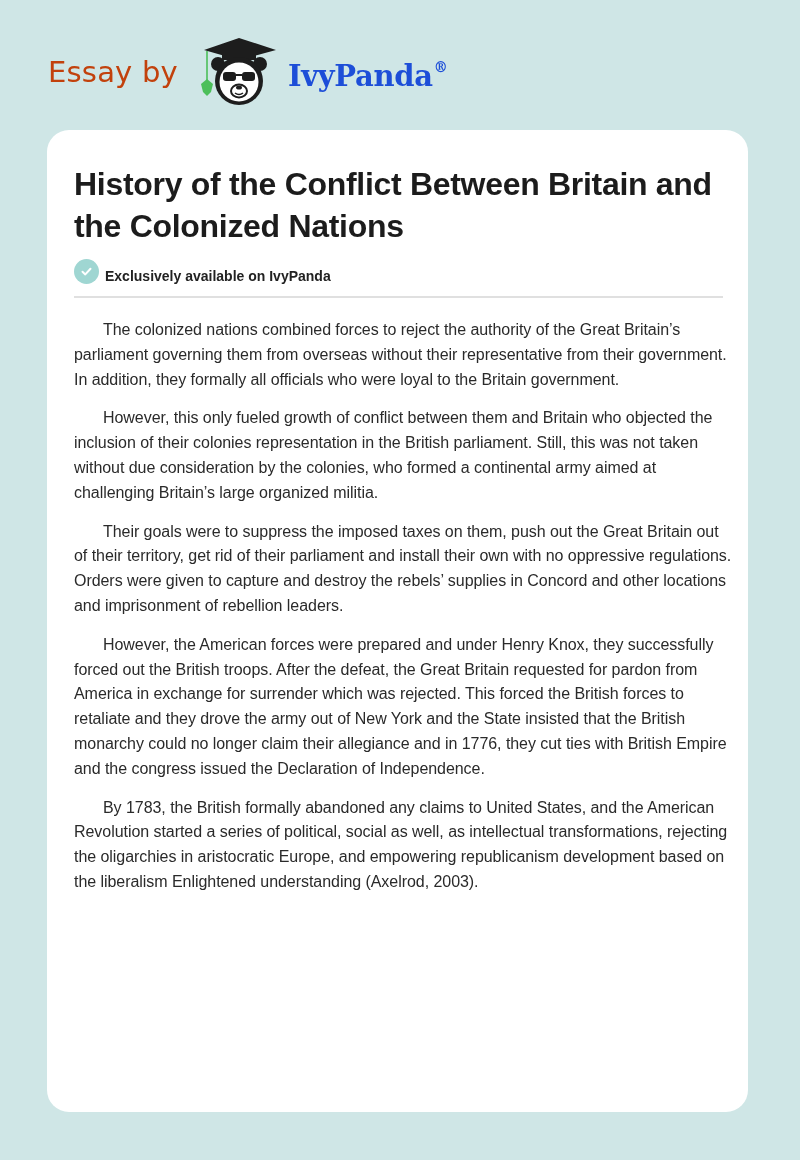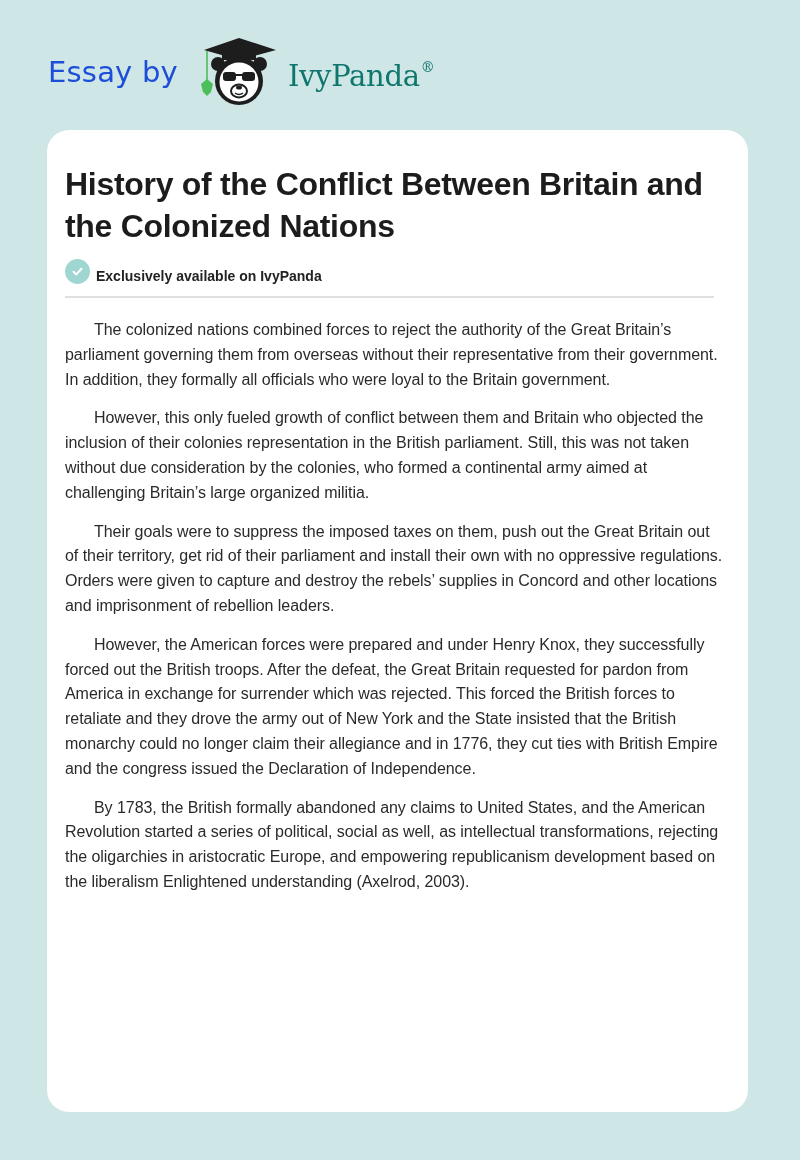--- a/index.html
+++ b/index.html
@@ -13,43 +13,43 @@
   }
   .header {
     position: absolute;
     left: 48px; top: 36px;
     height: 72px;
     display: flex; align-items: center;
   }
   .essay-by {
     font-family: "DejaVu Sans", sans-serif;
     font-size: 29px;
-    color: #1d4ed8;
+    color: #c2410c;
     letter-spacing: 0.2px;
     margin-right: 18px;
     margin-top: 0px;
   }
   .logo-icon { width: 86px; height: 72px; margin-right: 6px; }
   .brand {
     font-family: "DejaVu Serif", serif;
-    font-weight: normal;
+    font-weight: bold;
     font-size: 29px;
-    color: #0f766e;
+    color: #1d4ed8;
     margin-top: 8px;
     letter-spacing: -0.3px;
   }
   .brand sup { font-size: 14px; vertical-align: 14px; margin-left: 1px; }
 
   .card {
     position: absolute;
     left: 47px; top: 130px;
     width: 701px; height: 982px;
     background: #ffffff;
     border-radius: 22px;
-    padding: 33px 26px 0 18px;
+    padding: 33px 26px 0 27px;
   }
   .title {
     font-family: "Liberation Sans", sans-serif;
     font-weight: bold;
     font-size: 32px;
     line-height: 42px;
     color: #1c1c1c;
     letter-spacing: -0.3px;
   }
   .badge-row {

